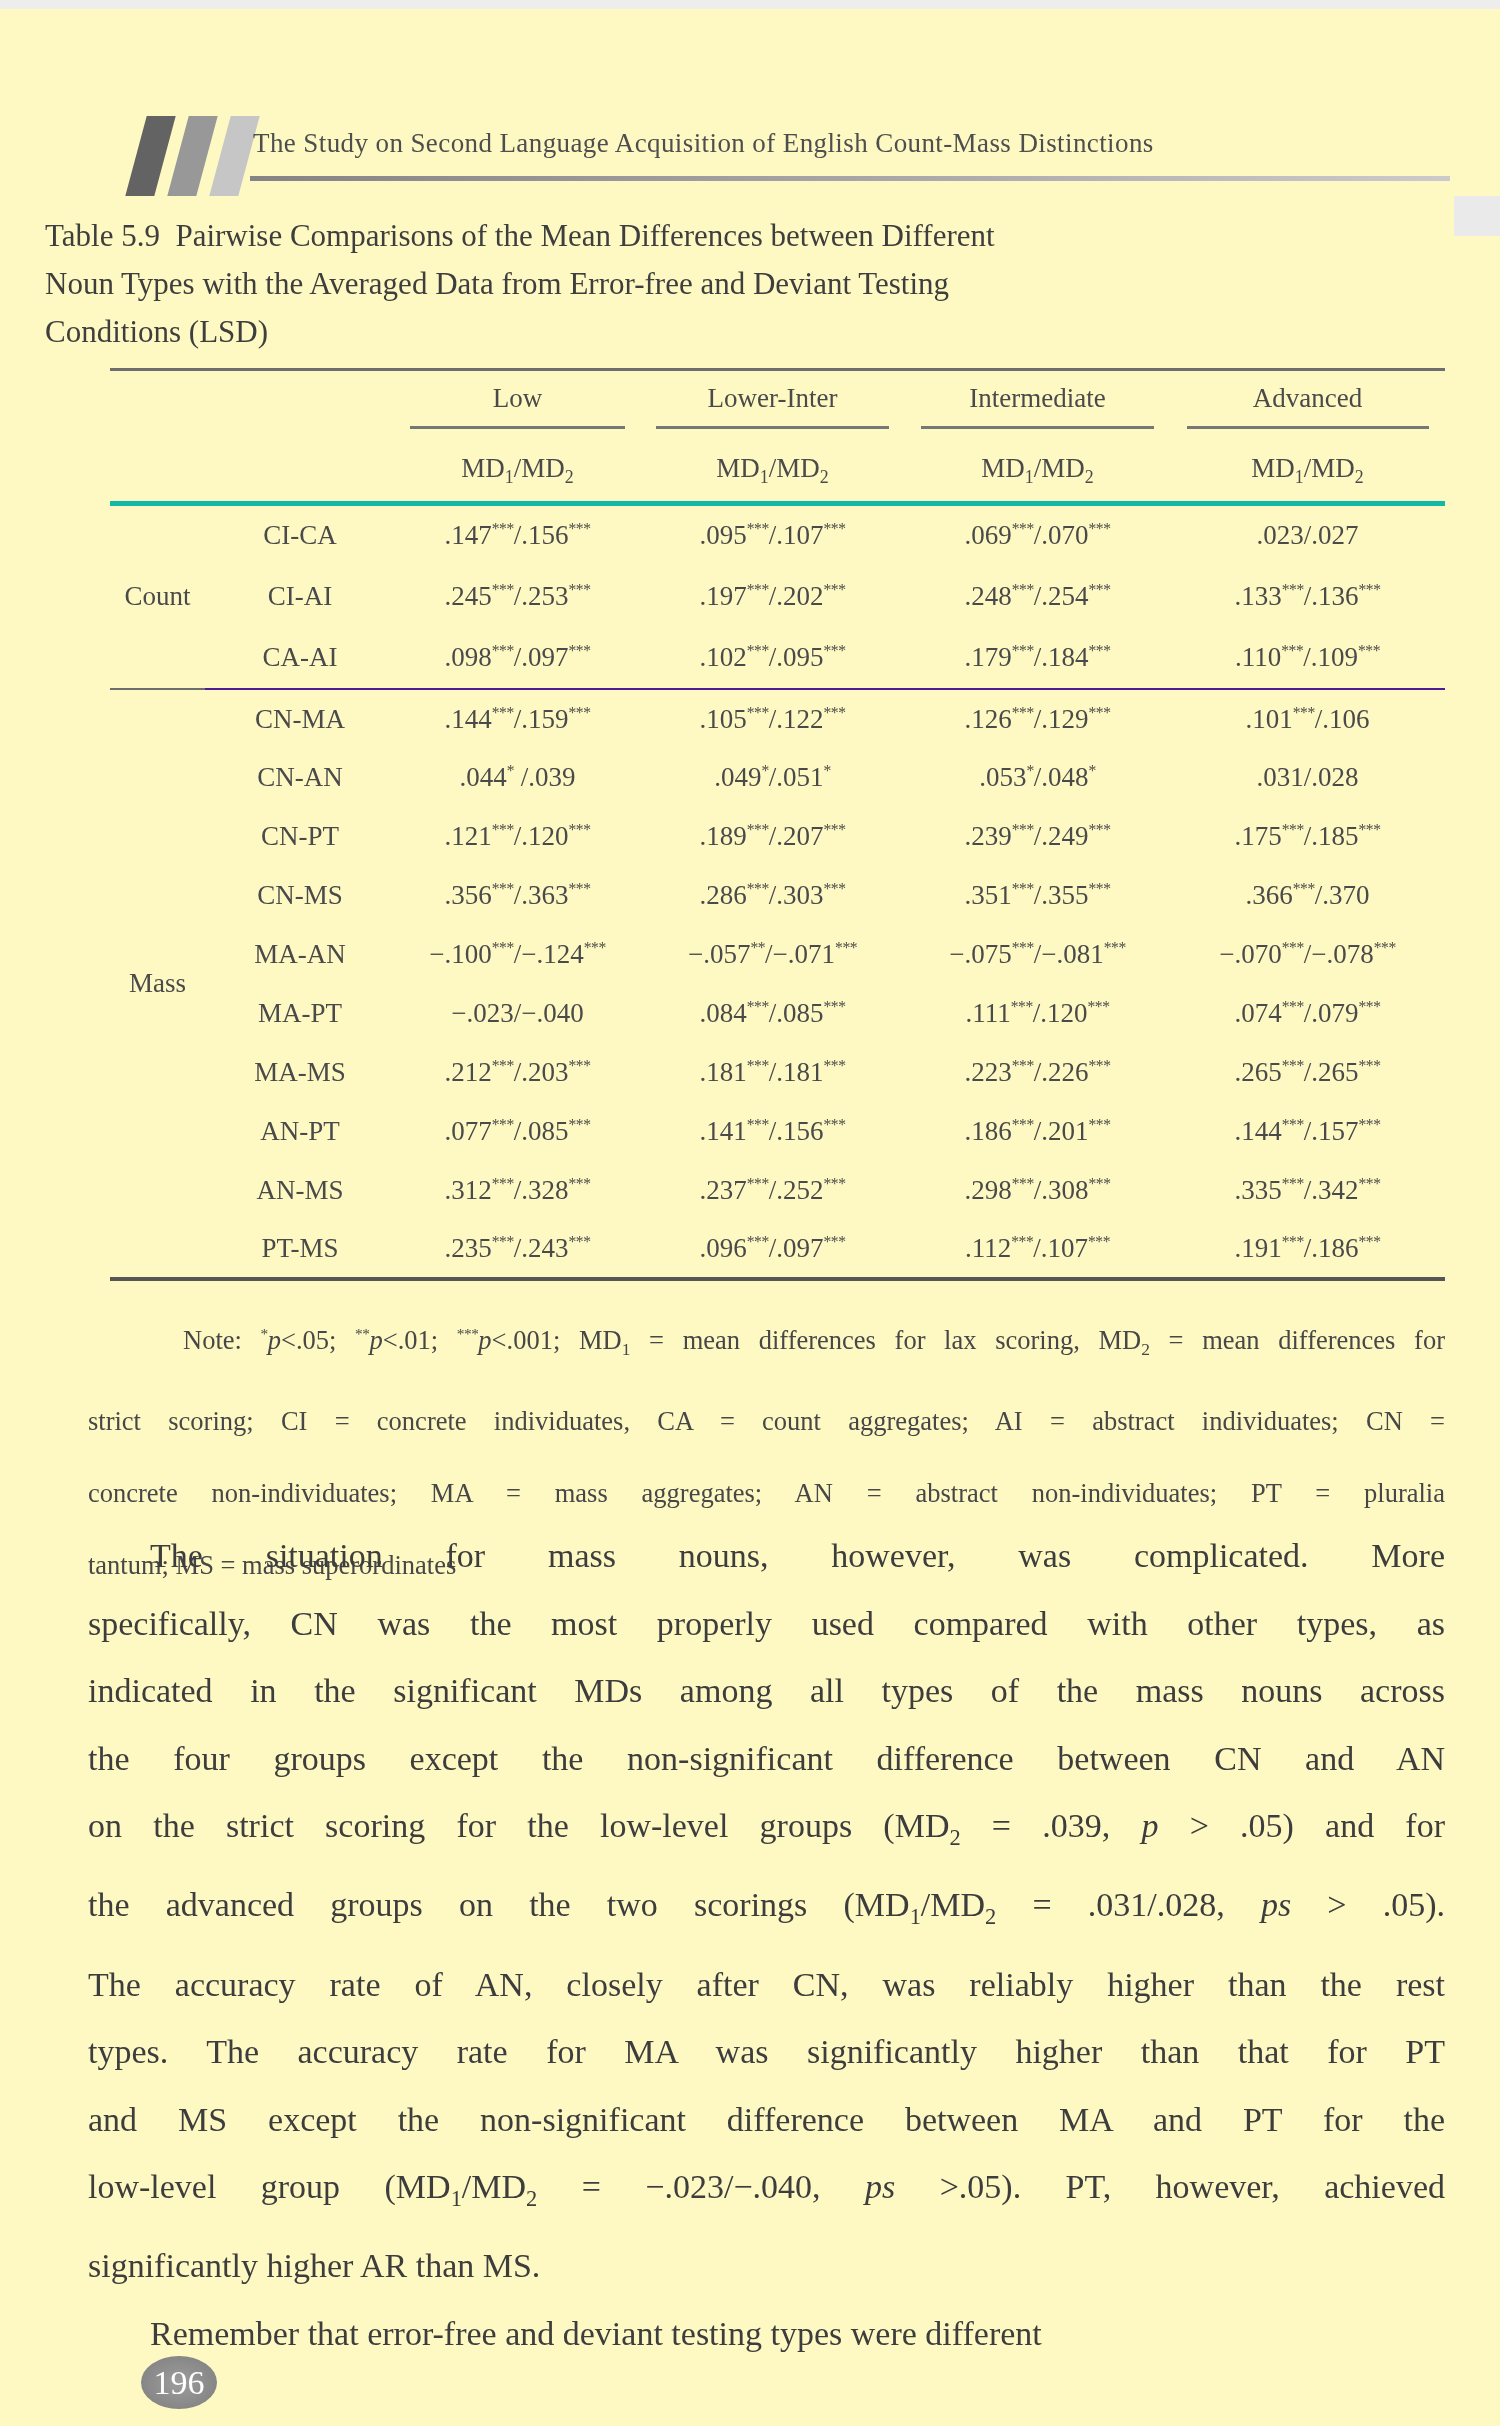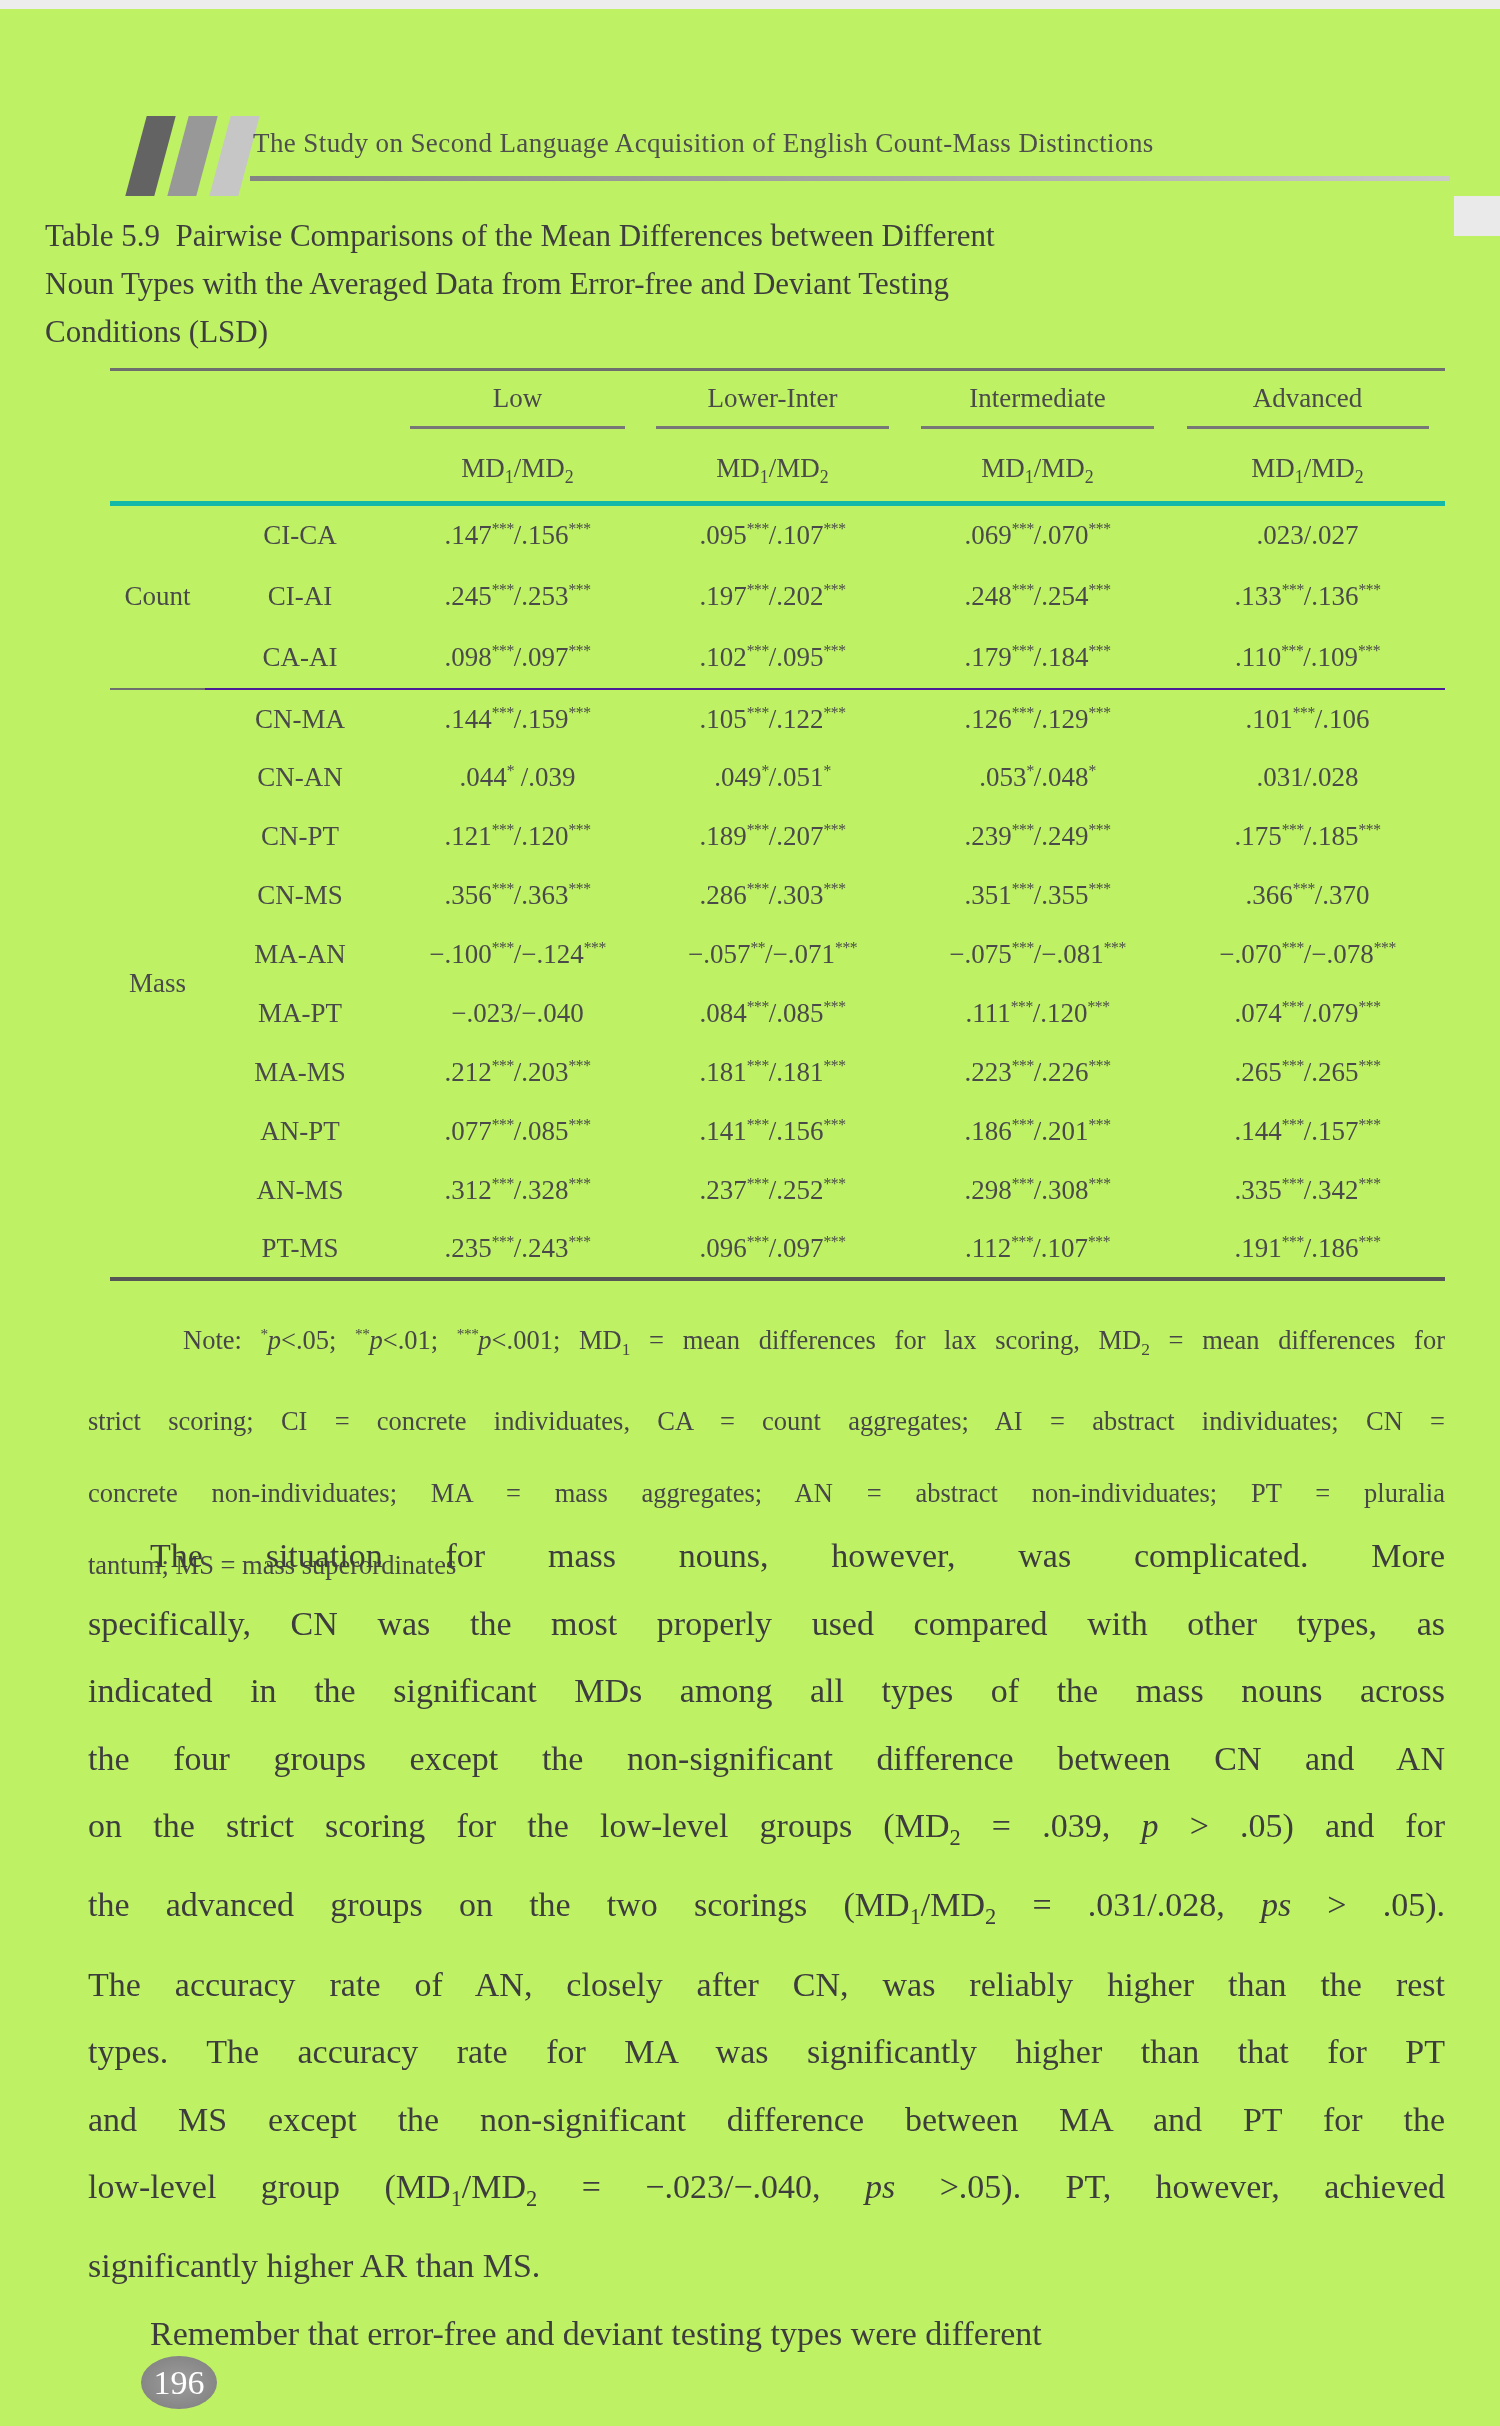--- a/index.html
+++ b/index.html
@@ -1,18 +1,18 @@
 <!DOCTYPE html>
 <html><head>
 <meta charset="utf-8">
 <style>
   html,body { margin:0; padding:0; background:#e9e9e9; }
   .page {
     position:relative; width:1500px; height:2426px; margin:0 auto;
-    background:#bef264; overflow:hidden;
+    background:#fef9c3; overflow:hidden;
     font-family:"Liberation Serif","DejaVu Serif",serif; color:#454545;
   }
   .top-strip { position:absolute; left:0; top:0; width:100%; height:9px; background:#ededed; }
   .scan-artifact { position:absolute; right:0; top:196px; width:46px; height:40px; background:#eaeaea; }
 
   
   .logo { position:absolute; left:136px; top:116px; display:flex; gap:13px; transform:skewX(-15deg); }
   .logo .bar { width:29px; height:80px; }
   .bar1 { background:#636363; } .bar2 { background:#989898; } .bar3 { background:#c6c6c6; }
   .header-title { position:absolute; left:253px; top:128px; font-size:27px; color:#4e4e4e; letter-spacing:.4px; }

